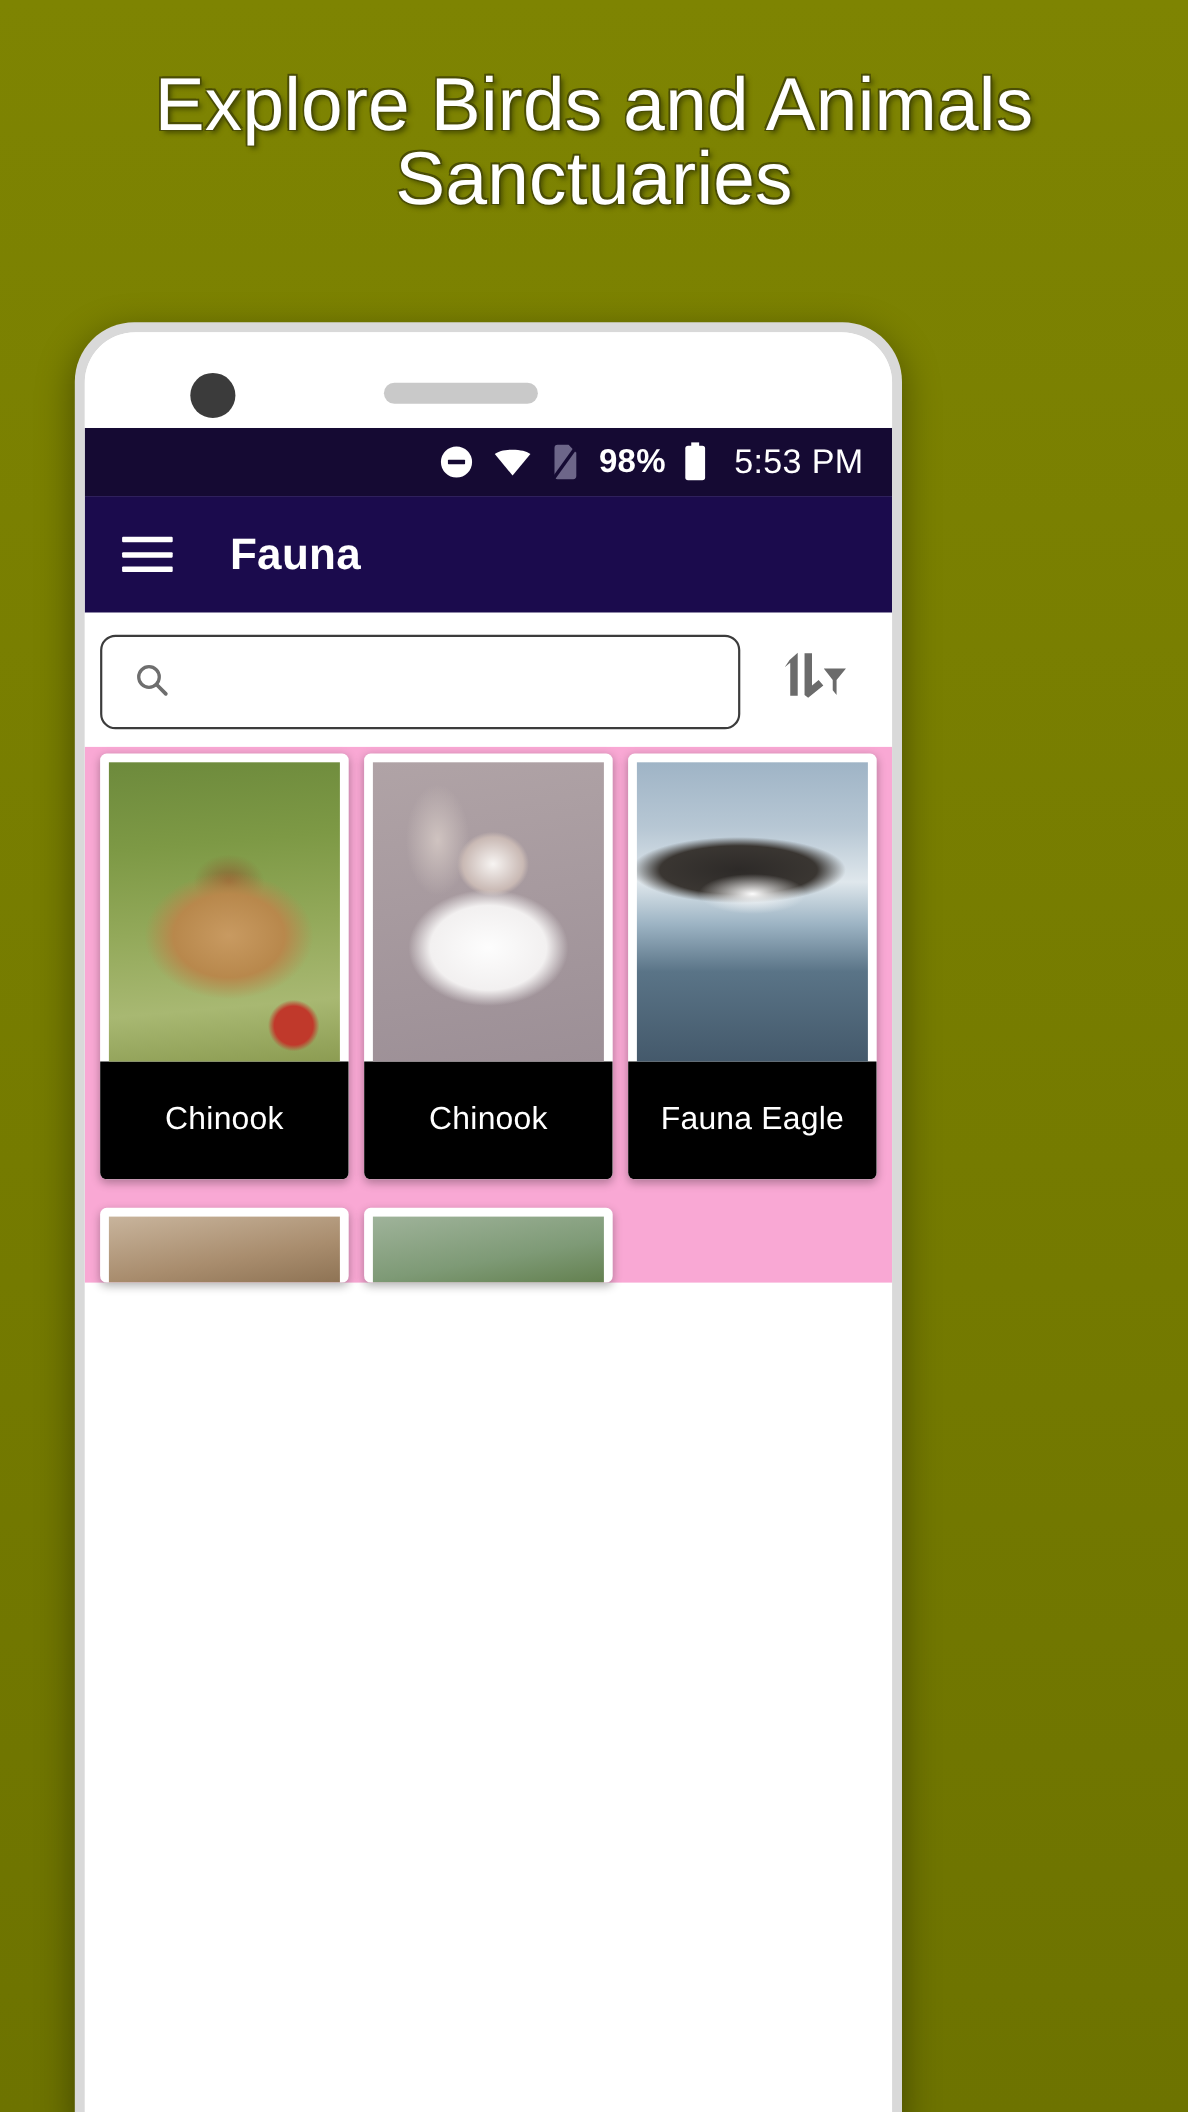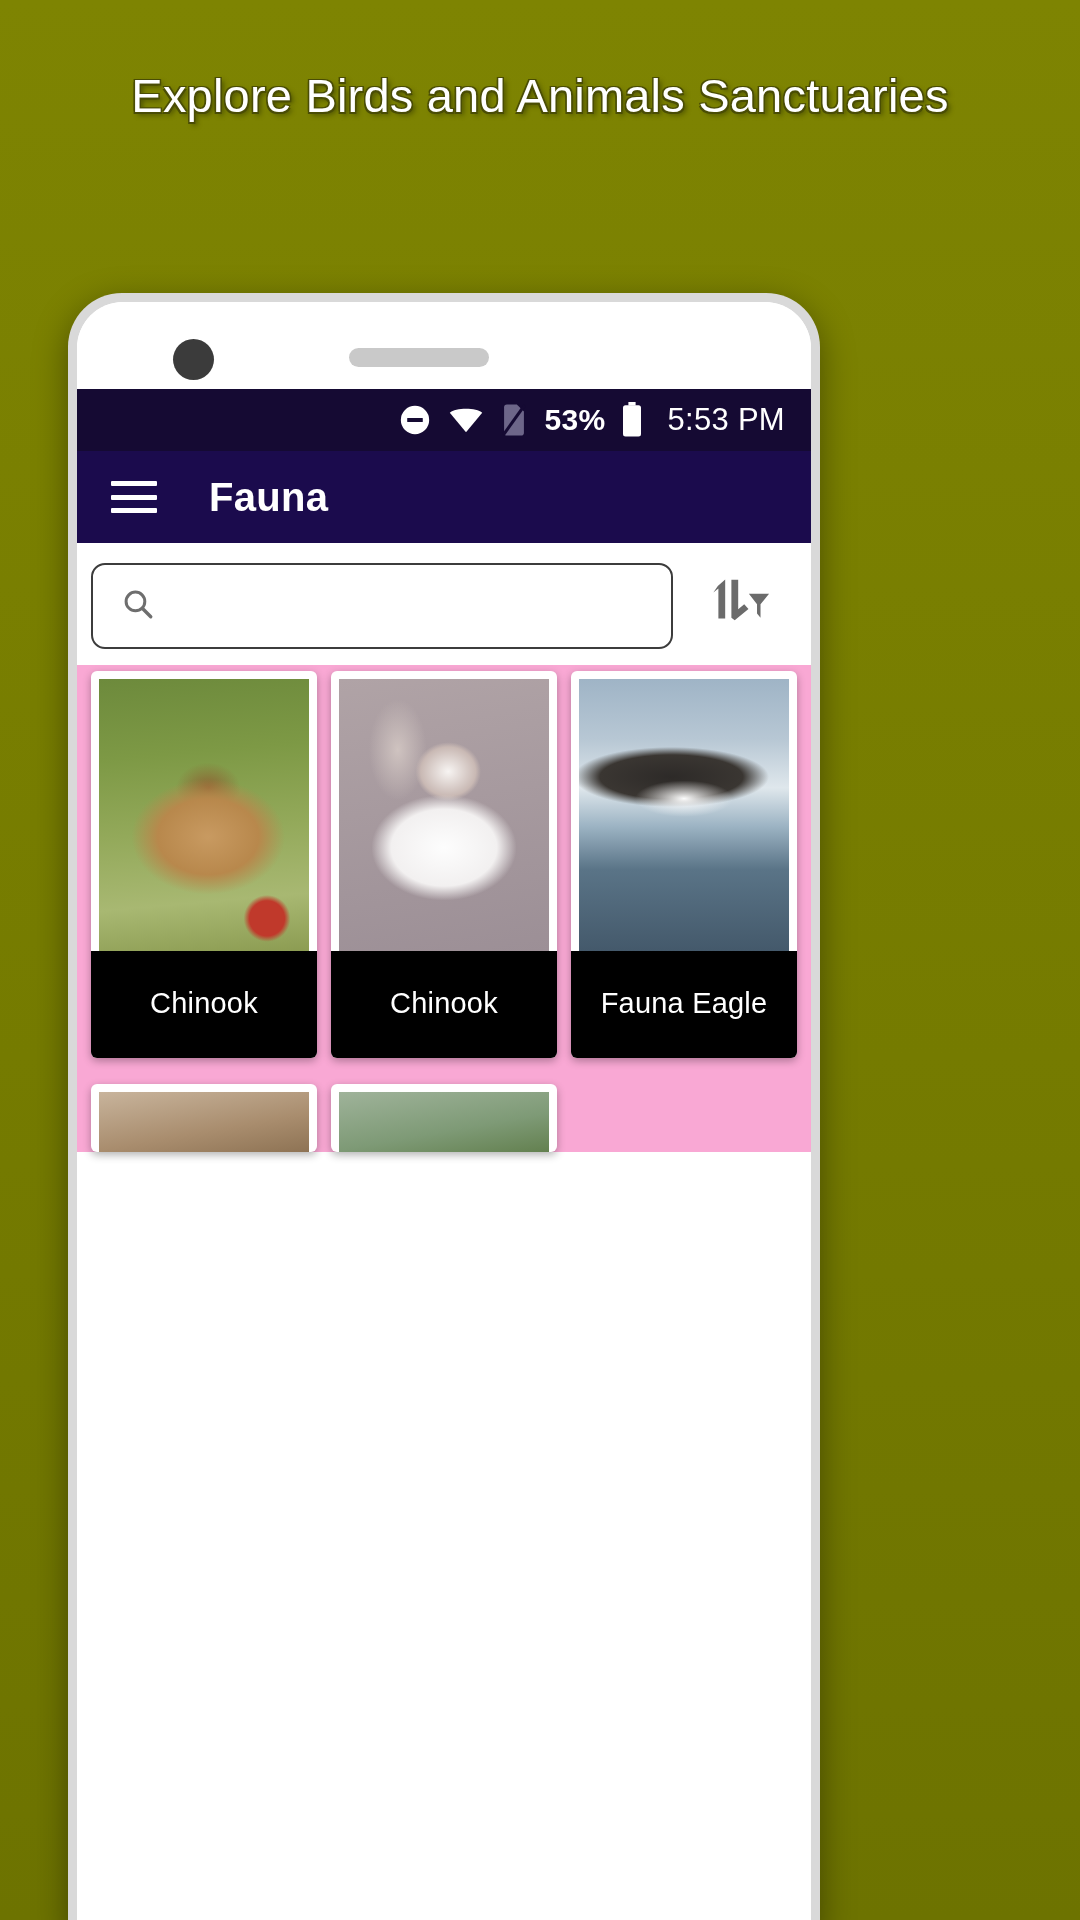--- a/index.html
+++ b/index.html
@@ -14,21 +14,21 @@
   }
 
   
   .promo {
     position: absolute;
     top: 62px; left: 0; right: 0;
     text-align: center;
     padding: 0 70px;
   }
   .promo-title {
-    font-size: 47px;
+    font-size: 68px;
     line-height: 67px;
     color: #ffffff;
     font-weight: 400;
     letter-spacing: 0.2px;
     text-shadow:
       -1.5px -1.5px 0 #4a4d05,
        1.5px -1.5px 0 #4a4d05,
       -1.5px  1.5px 0 #4a4d05,
        1.5px  1.5px 0 #4a4d05,
        3px 3px 5px rgba(30,32,2,0.55);
@@ -96,21 +96,21 @@
   .status-time {
     color: #ffffff;
     font-size: 31px;
     font-weight: 500;
     letter-spacing: 0.3px;
     margin-left: 8px;
   }
 
   
   .app-bar {
-    height: 92px;
+    height: 106px;
     background: #1b0b4d;
     display: flex;
     align-items: center;
     padding-left: 34px;
     gap: 52px;
   }
   .hamburger {
     width: 46px; height: 32px;
     display: flex;
     flex-direction: column;
@@ -263,21 +263,21 @@
         <svg width="36" height="30" viewBox="0 0 24 20">
           <path d="M1.2 5.2 C5 1.6 19 1.6 22.8 5.2 L12 18.2 Z" fill="#ffffff"></path>
         </svg>
       </span>
       <span class="status-icon">
         <svg width="28" height="34" viewBox="0 0 18 24">
           <path d="M4 1 h7 l5 5 v15 a2 2 0 0 1 -2 2 h-10 a2 2 0 0 1 -2 -2 v-18 a2 2 0 0 1 2 -2 z" fill="#6d6689"></path>
           <line x1="1.5" y1="22.5" x2="16.5" y2="1.5" stroke="#150a33" stroke-width="2.2"></line>
         </svg>
       </span>
-      <span class="battery-pct">53%</span>
+      <span class="battery-pct">98%</span>
       <span class="status-icon">
         <svg width="22" height="36" viewBox="0 0 12 20">
           <rect x="4" y="0" width="4" height="2" fill="#ffffff"></rect>
           <rect x="1" y="1.8" width="10" height="17.4" rx="1.4" fill="#ffffff"></rect>
         </svg>
       </span>
       <span class="status-time">5:53 PM</span>
     </div>
 
     <div class="app-bar">

